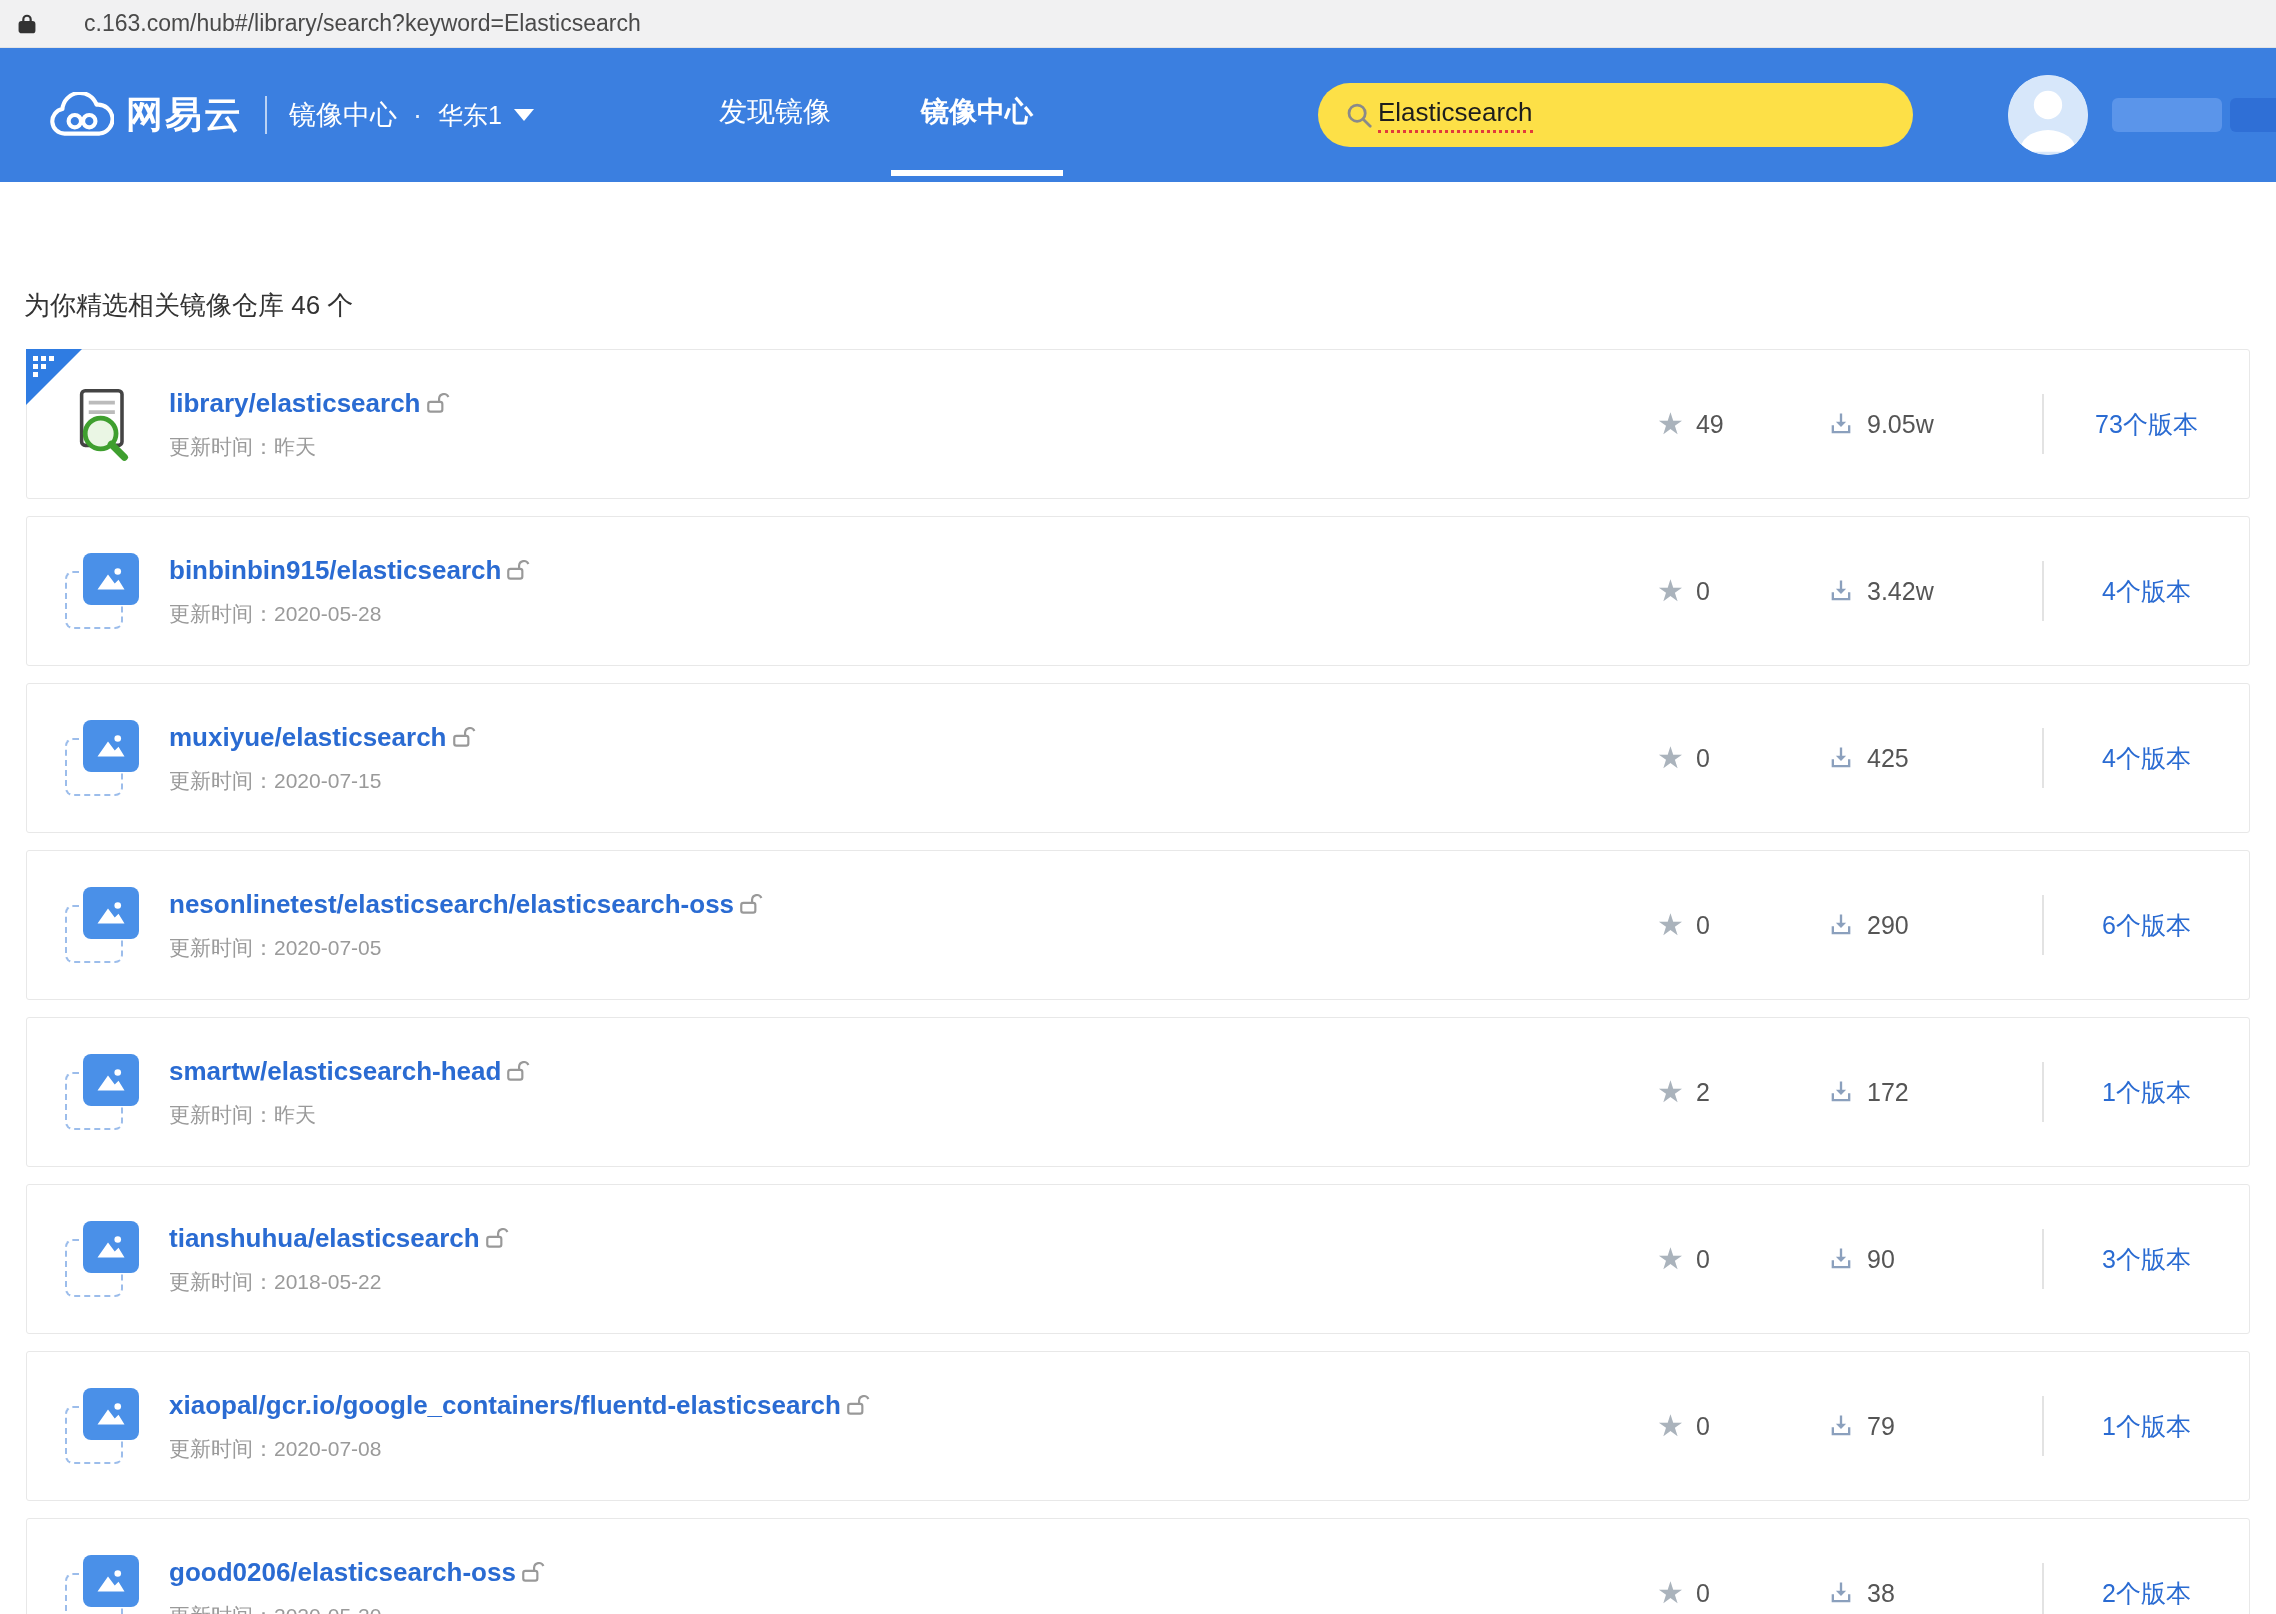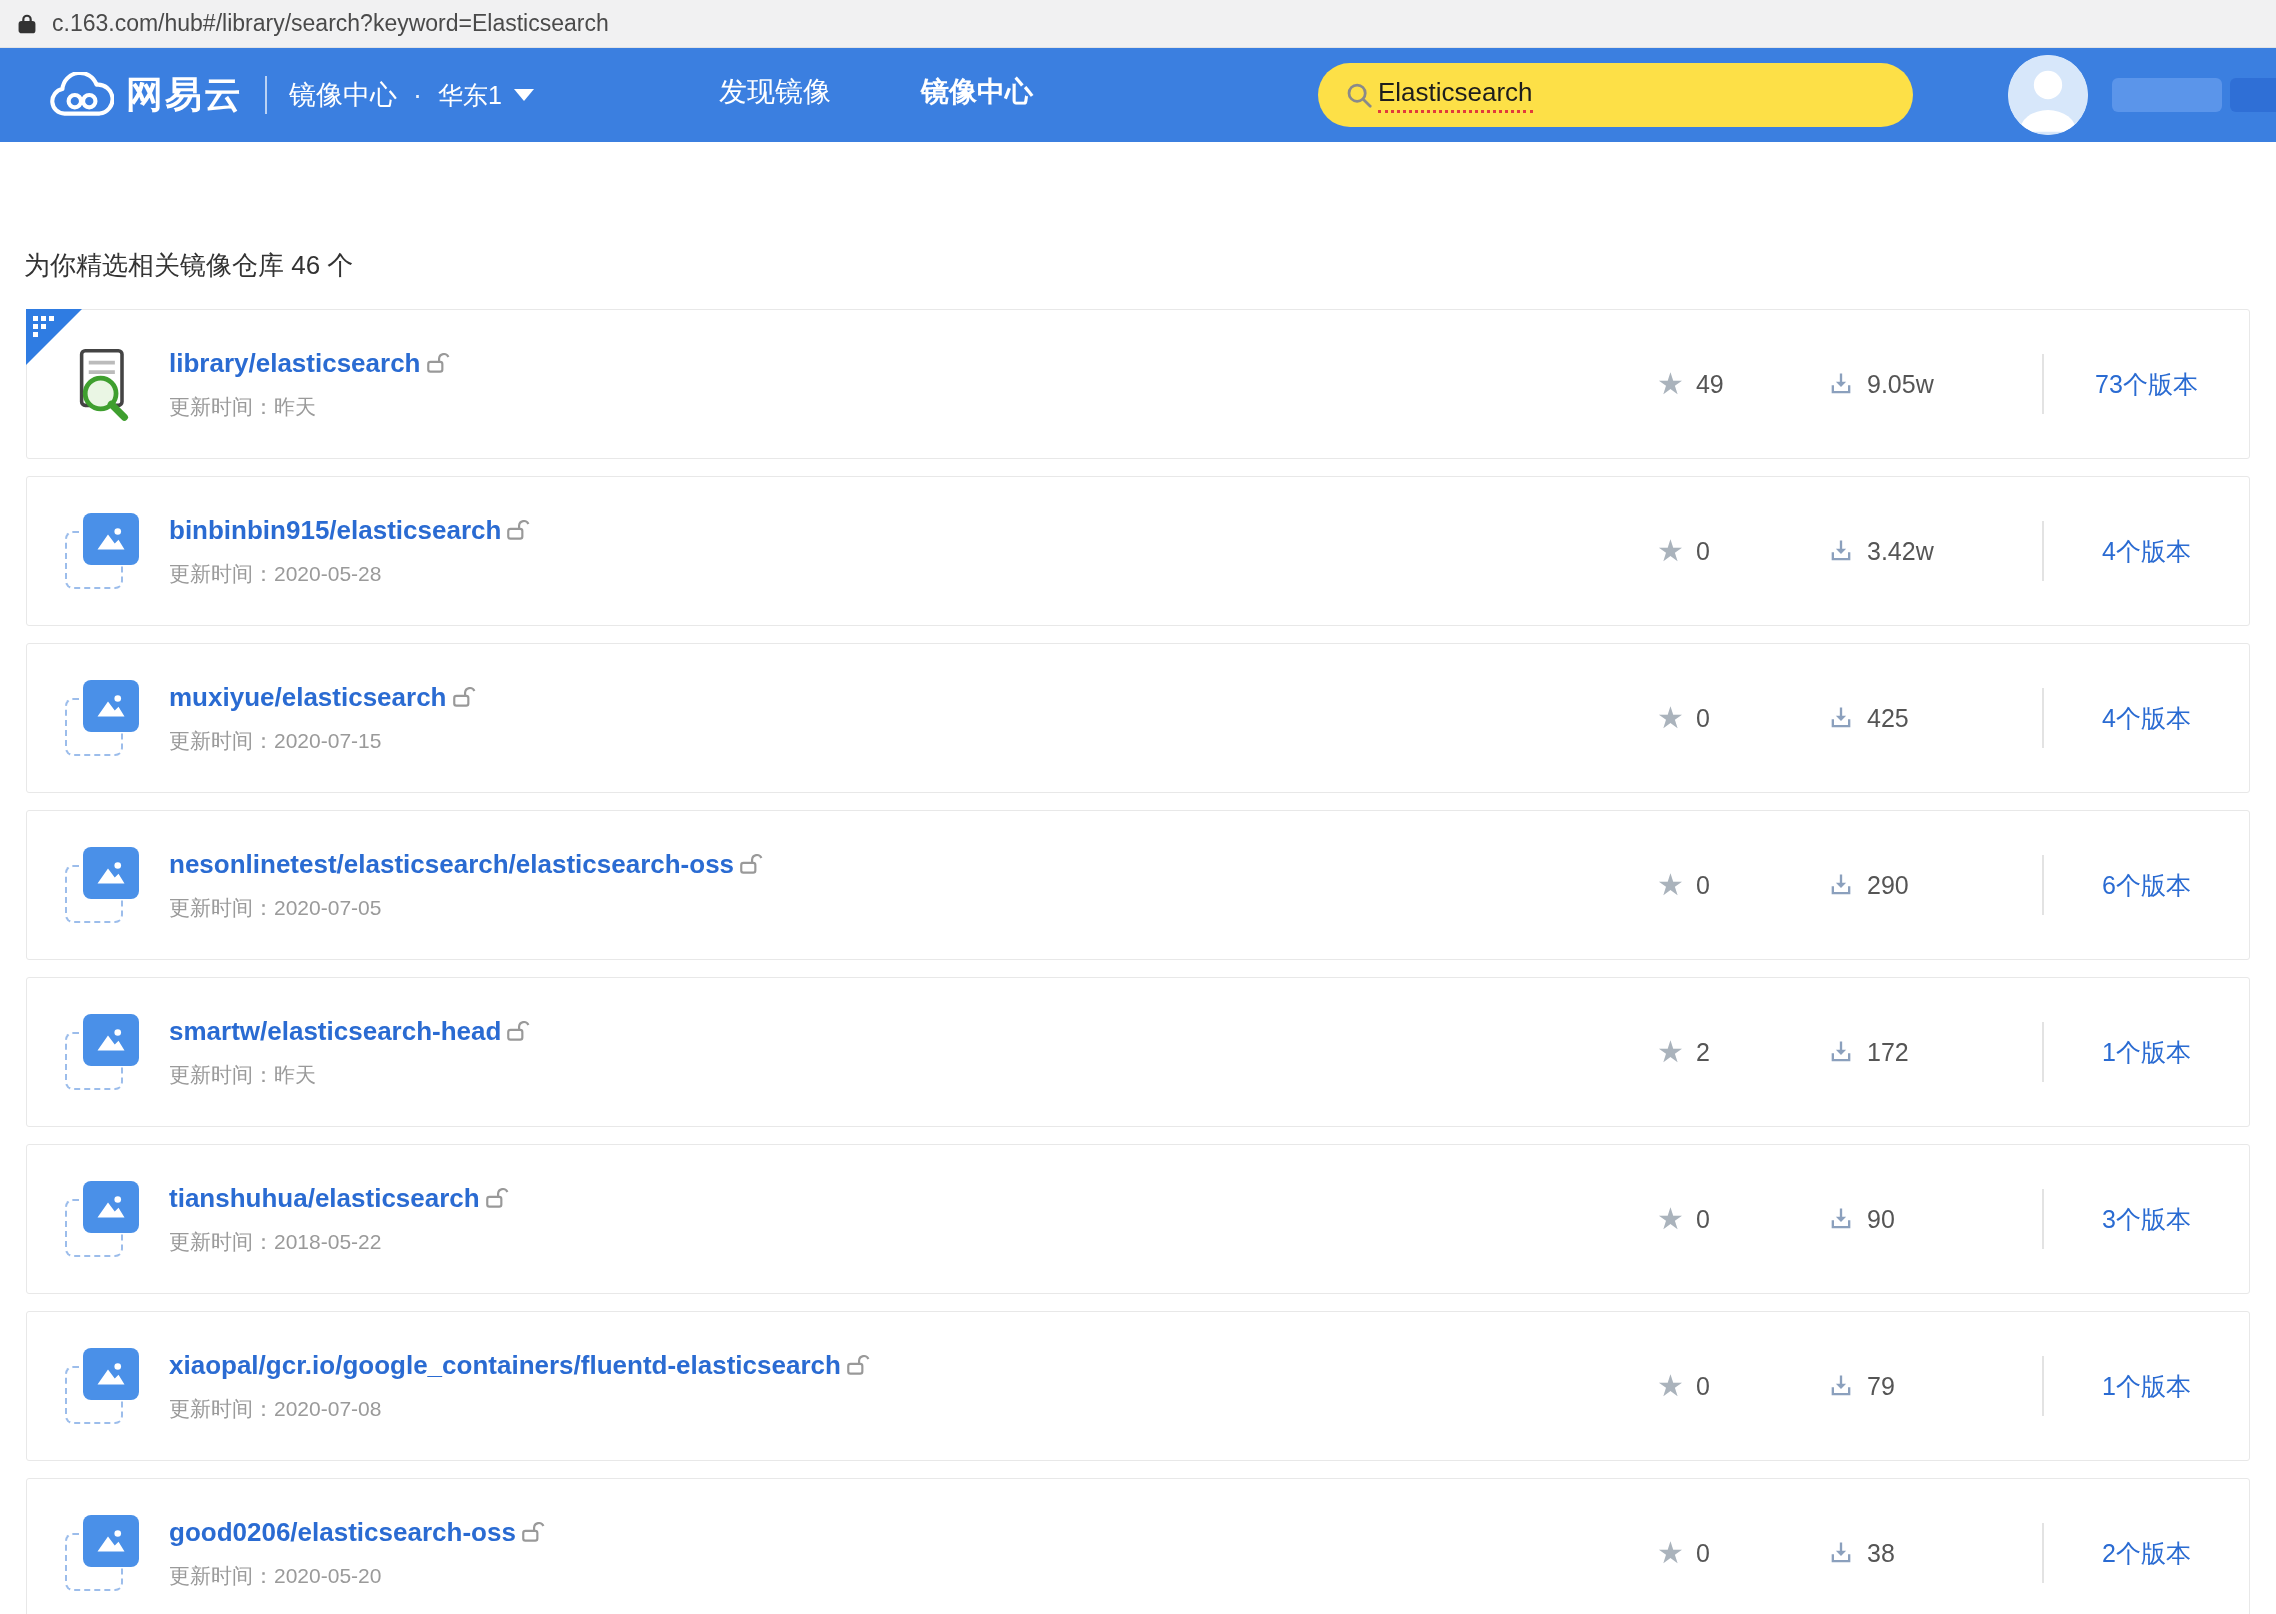--- a/index.html
+++ b/index.html
@@ -6,27 +6,27 @@
   html,body { margin:0; padding:0; }
   body {
     width:2276px; height:1614px; overflow:hidden; position:relative;
     background:#ffffff; font-family:"Liberation Sans", sans-serif; color:#333;
   }
 
   
   .urlbar {
     height:48px; background:#f1f1f2; border-bottom:1px solid #e3e3e4;
     display:flex; align-items:center; padding:0 20px 0 16px;
-    font-size:23px; color:#4a4a4a;
+    font-size:23px; color:#4a4a4a;gap:32px;
   }
   .urlbar .lock { margin-right:14px; display:flex; }
 
   
   .appbar {
-    height:94px; background:#3b7fe0; display:flex; align-items:center;
+    height:134px; background:#3b7fe0; display:flex; align-items:center;
     padding:0 24px 0 48px; color:#fff;
   }
   .brand { display:flex; align-items:center; gap:12px; flex:none; }
   .brand-text { font-size:37px; font-weight:bold; letter-spacing:2px; }
   .hdr-divider { width:2px; height:38px; background:rgba(255,255,255,.65); margin:0 22px; flex:none; }
   .section-label { font-size:27px; flex:none; }
   .hdr-dot { margin:0 16px; font-size:27px; opacity:.9; flex:none; }
   .region { font-size:25px; display:flex; align-items:center; gap:12px; cursor:pointer; flex:none; }
   .caret-white {
     width:0; height:0; border-left:10px solid transparent; border-right:10px solid transparent;

